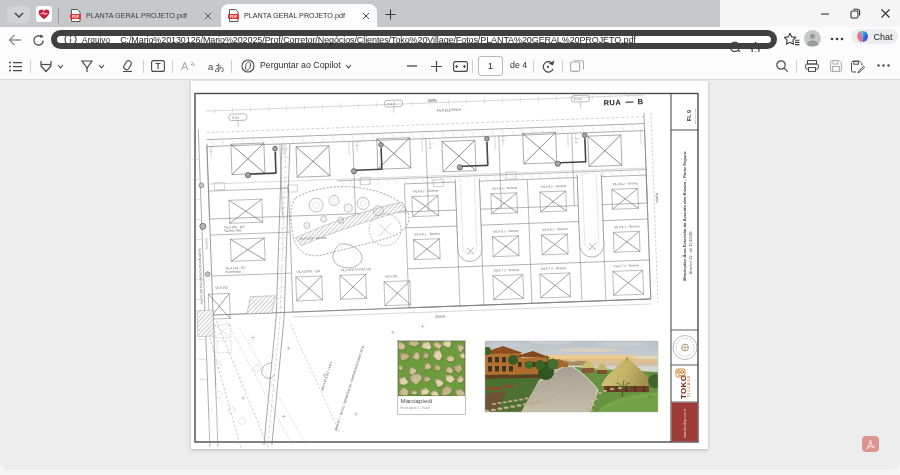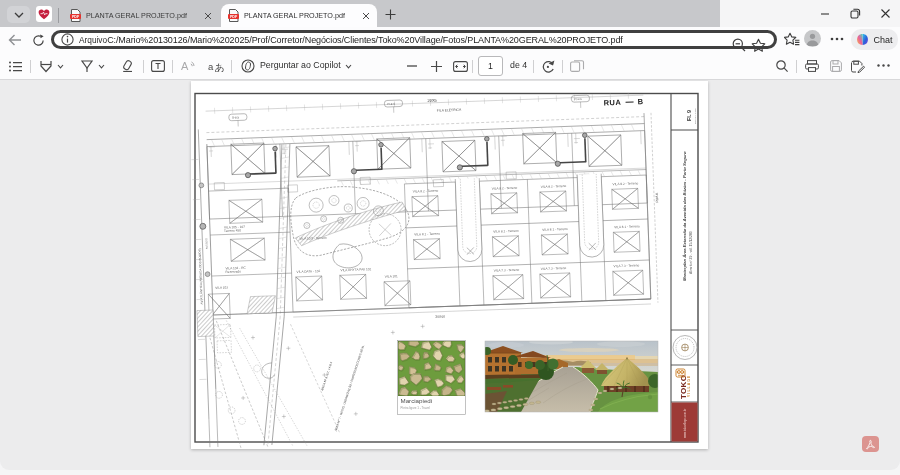--- a/index.html
+++ b/index.html
@@ -55,28 +55,28 @@
       </svg>
     </div>
     <div style="position:absolute;left:0;top:27px;width:900px;height:25px;background:#fcfcfd;">
 <svg width="14" height="12" viewBox="0 0 14 12" style="position:absolute;left:8px;top:7px">
         <path d="M6.5 1 L1.5 6 L6.5 11 M1.5 6 H13" stroke="#8f9194" stroke-width="1.4" fill="none"></path>
       </svg>
       <svg width="13" height="13" viewBox="0 0 14 14" style="position:absolute;left:32px;top:7px">
         <path d="M12 7 A5 5 0 1 1 9.2 2.5" stroke="#3e3e3e" stroke-width="1.25" fill="none"></path>
         <path d="M8.8 0.6 L12.5 2.4 L9.2 4.7 Z" fill="#3e3e3e"></path>
       </svg>
-      <div style="position:absolute;left:51px;top:3px;width:726px;height:19px;border:3px solid #404040;border-radius:10px;background:#fff;box-sizing:border-box;display:flex;align-items:center;padding:0 7px;position:absolute;">
+      <div style="position:absolute;left:51px;top:3px;width:726px;height:19px;border:6px solid #404040;border-radius:10px;background:#fff;box-sizing:border-box;display:flex;align-items:center;padding:0 7px;position:absolute;">
 <svg width="13" height="13" viewBox="0 0 13 13" style="flex:0 0 auto">
           <circle cx="6.5" cy="6.5" r="5.6" fill="none" stroke="#4a4a4a" stroke-width="1.1"></circle>
           <path d="M6.5 5.6 V9.6" stroke="#4a4a4a" stroke-width="1.2"></path>
           <circle cx="6.5" cy="3.6" r="0.8" fill="#4a4a4a"></circle>
         </svg>
         <span style="font-size:8.3px;color:#2b2b2b;margin-left:5px;">Arquivo</span>
-<span style="font-size:9px;color:#1f1f1f;margin-left:0;white-space:nowrap;letter-spacing:-0.1px;">C:/Mario%20130126/Mario%202025/Prof/Corretor/Negócios/Clientes/Toko%20Village/Fotos/PLANTA%20GERAL%20PROJETO.pdf</span>
+<span style="font-size:9px;color:#1f1f1f;margin-left:10px;white-space:nowrap;letter-spacing:-0.1px;">C:/Mario%20130126/Mario%202025/Prof/Corretor/Negócios/Clientes/Toko%20Village/Fotos/PLANTA%20GERAL%20PROJETO.pdf</span>
 <svg width="14" height="14" viewBox="0 0 14 14" style="position:absolute;right:28px;top:5px">
           <circle cx="5.8" cy="5.8" r="4.6" fill="none" stroke="#3e3e3e" stroke-width="1.2"></circle>
           <path d="M9.3 9.3 L13 13" stroke="#3e3e3e" stroke-width="1.2"></path>
           <path d="M3.6 5.8 h4.4" stroke="#3e3e3e" stroke-width="1.2"></path>
         </svg>
         <svg width="15" height="15" viewBox="0 0 15 15" style="position:absolute;right:8px;top:5px">
           <path d="M7.5 1.2 L9.4 5.2 L13.8 5.8 L10.6 8.8 L11.4 13.2 L7.5 11.1 L3.6 13.2 L4.4 8.8 L1.2 5.8 L5.6 5.2 Z" fill="none" stroke="#3e3e3e" stroke-width="1.1" stroke-linejoin="round"></path>
         </svg>
       </div>
       <svg width="16" height="15" viewBox="0 0 16 15" style="position:absolute;left:784px;top:5px">
@@ -85,21 +85,21 @@
       </svg>
       <div style="position:absolute;left:804px;top:3px;width:17px;height:17px;border-radius:50%;background:#c6c7c9;overflow:hidden;"><svg width="17" height="17" viewBox="0 0 17 17">
           <circle cx="8.5" cy="6.3" r="2.6" fill="#999a9c"></circle>
           <path d="M2.5 16 C3 11.8 5.4 10.4 8.5 10.4 C11.6 10.4 14 11.8 14.5 16 Z" fill="#999a9c"></path>
         </svg></div>
       <svg width="14" height="4" viewBox="0 0 14 4" style="position:absolute;left:830px;top:10px">
         <circle cx="2" cy="2" r="1.3" fill="#3e3e3e"></circle>
         <circle cx="7" cy="2" r="1.3" fill="#3e3e3e"></circle>
         <circle cx="12" cy="2" r="1.3" fill="#3e3e3e"></circle>
       </svg>
-      <div style="position:absolute;left:851px;top:2px;width:47px;height:21px;border-radius:10px;background:#ededef;display:flex;align-items:center;justify-content:center;gap:4px;">
+      <div style="position:absolute;left:851px;top:2px;width:47px;height:15px;border-radius:10px;background:#ededef;display:flex;align-items:center;justify-content:center;gap:4px;">
         <svg width="13" height="13" viewBox="0 0 24 24">
           <defs>
             <linearGradient id="cg1" x1="0" y1="0" x2="1" y2="1">
               <stop offset="0" stop-color="#35c1f1"></stop>
               <stop offset="0.55" stop-color="#2a62d8"></stop>
               <stop offset="1" stop-color="#7a3de8"></stop>
             </linearGradient>
             <linearGradient id="cg2" x1="0" y1="1" x2="1" y2="0">
               <stop offset="0" stop-color="#f7bd44"></stop>
               <stop offset="0.5" stop-color="#ec5f9b"></stop>

